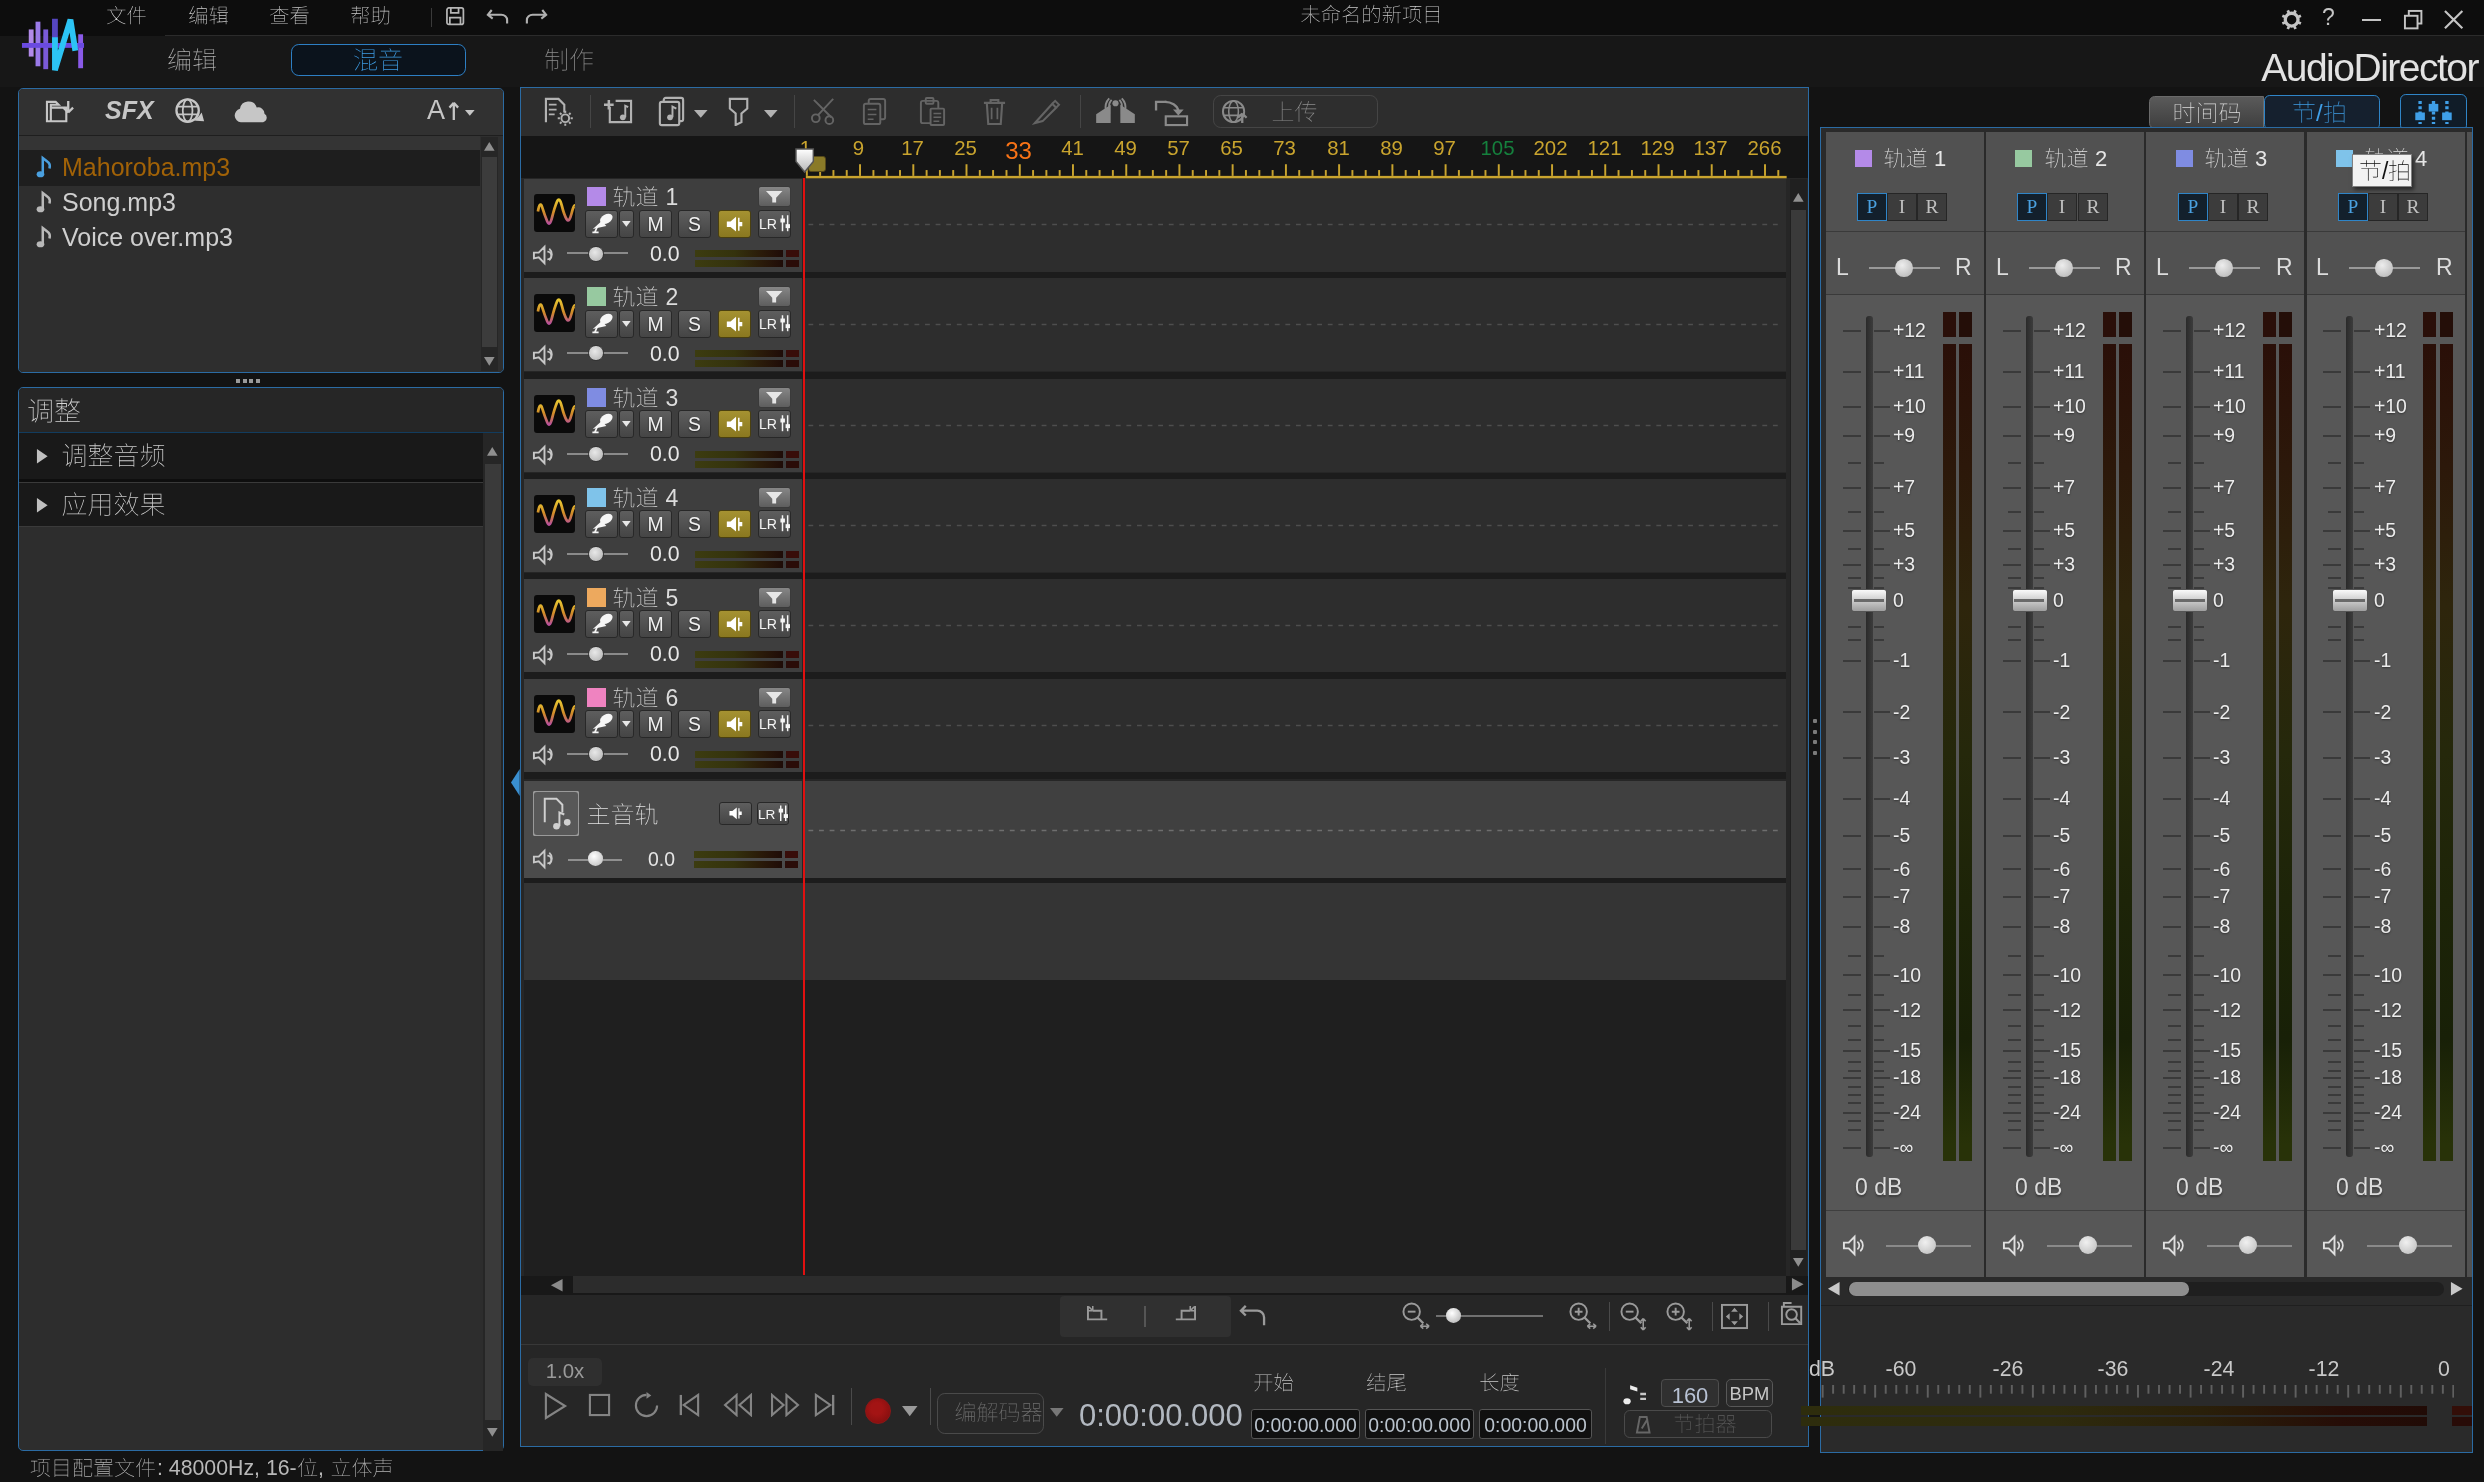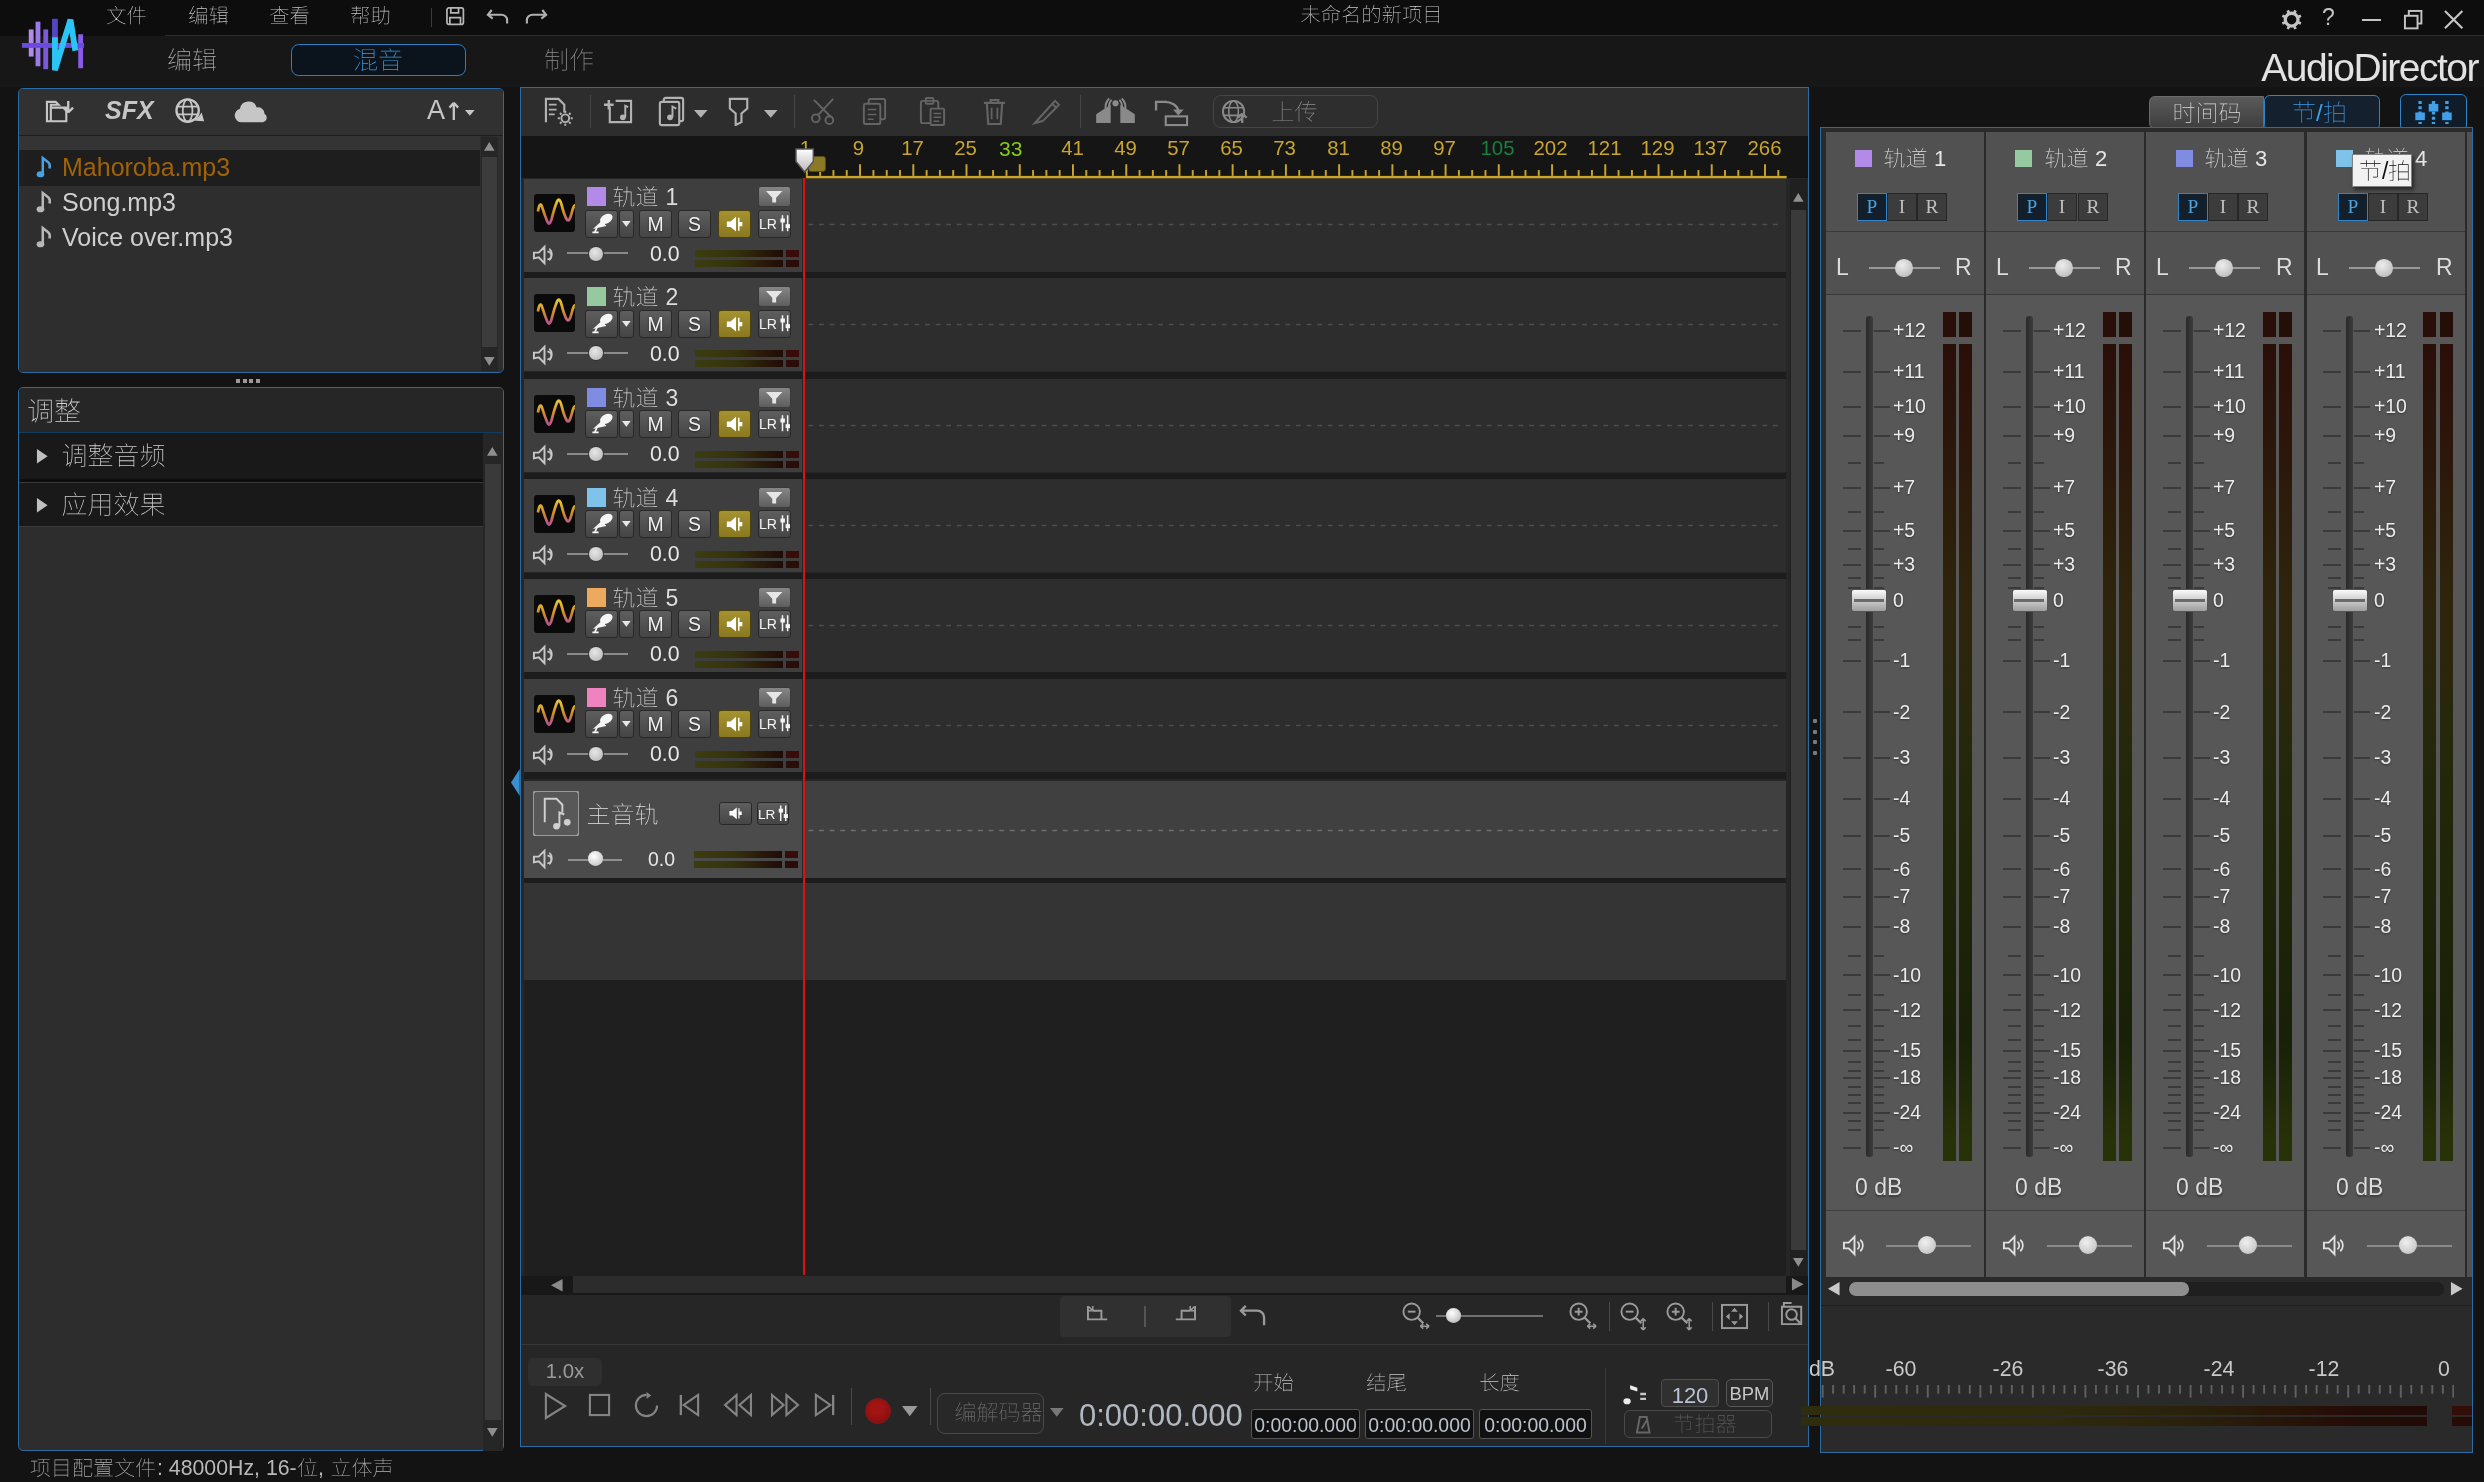--- a/index.html
+++ b/index.html
@@ -363,21 +363,21 @@
     <rect x="1253.2" y="175" width="2" height="6" fill="#c9a42e"></rect>
     <rect x="1266.9" y="175" width="2" height="6" fill="#c9a42e"></rect>
     <rect x="1280.7" y="169" width="2" height="12" fill="#c9a42e"></rect>
     <rect x="1294.4" y="175" width="2" height="6" fill="#c9a42e"></rect>
     <rect x="293.5" y="181" width="1010.5" height="2.5" fill="#c9a42e"></rect>
   </svg>
 <div style="position:absolute;left:786px;top:137px;width:39px;text-align:center;font-size:20.4px;color:#c9a42e">1</div>
 <div style="position:absolute;left:839px;top:137px;width:39px;text-align:center;font-size:20.4px;color:#c9a42e">9</div>
 <div style="position:absolute;left:893px;top:137px;width:39px;text-align:center;font-size:20.4px;color:#c9a42e">17</div>
 <div style="position:absolute;left:946px;top:137px;width:39px;text-align:center;font-size:20.4px;color:#c9a42e">25</div>
-<div style="position:absolute;left:999px;top:137px;width:39px;font-size:21px;color:#84cc16">33</div>
+<div style="position:absolute;left:999px;top:137px;width:39px;text-align:center;font-size:24px;color:#f97316">33</div>
 <div style="position:absolute;left:1053px;top:137px;width:39px;text-align:center;font-size:20.4px;color:#c9a42e">41</div>
 <div style="position:absolute;left:1106px;top:137px;width:39px;text-align:center;font-size:20.4px;color:#c9a42e">49</div>
 <div style="position:absolute;left:1159px;top:137px;width:39px;text-align:center;font-size:20.4px;color:#c9a42e">57</div>
 <div style="position:absolute;left:1212px;top:137px;width:39px;text-align:center;font-size:20.4px;color:#c9a42e">65</div>
 <div style="position:absolute;left:1265px;top:137px;width:39px;text-align:center;font-size:20.4px;color:#c9a42e">73</div>
 <div style="position:absolute;left:1319px;top:137px;width:39px;text-align:center;font-size:20.4px;color:#c9a42e">81</div>
 <div style="position:absolute;left:1372px;top:137px;width:39px;text-align:center;font-size:20.4px;color:#c9a42e">89</div>
 <div style="position:absolute;left:1425px;top:137px;width:39px;text-align:center;font-size:20.4px;color:#c9a42e">97</div>
 <div style="position:absolute;left:1478px;top:137px;width:39px;text-align:center;font-size:20.4px;color:#15803d">105</div>
 <div style="position:absolute;left:1531px;top:137px;width:39px;text-align:center;font-size:20.4px;color:#c9a42e">202</div>
@@ -1042,21 +1042,21 @@
 <div style="position:absolute;left:1365px;top:1414px;width:109px;text-align:center;font-size:19.4px;color:#b9c2cc">0:00:00.000</div>
 <div style="position:absolute;left:1479px;top:1409px;width:113px;height:30px;background:#101010;border:1px solid #555;border-radius:2.9px"></div>
 <div style="position:absolute;left:1479px;top:1414px;width:113px;text-align:center;font-size:19.4px;color:#b9c2cc">0:00:00.000</div>
 <div style="position:absolute;left:1605px;top:1368px;width:1px;height:76px;background:#3a3a3a"></div>
 <svg style="position:absolute;left:1621px;top:1382px;" width="25" height="25" viewBox="0 0 26 26">
     <path d="M9.5 20 V3.5 l7.5 2.5 v4 l-7.5 -2.5" fill="#ececec" stroke="none"></path>
     <ellipse cx="6.3" cy="20" rx="3.8" ry="3.2" fill="#ececec"></ellipse>
     <path d="M20 12.5 h6 M20 17.5 h6" stroke="#c8c8c8" stroke-width="2.4"></path>
   </svg>
 <div style="position:absolute;left:1661px;top:1379px;width:58px;height:28px;background:#303030;border:1px solid #4e4e4e;border-radius:3.9px"></div>
-<div style="position:absolute;left:1661px;top:1383px;width:58px;text-align:center;font-size:22px;color:#b8c2d4">120</div>
+<div style="position:absolute;left:1661px;top:1383px;width:58px;text-align:center;font-size:22px;color:#b8c2d4">160</div>
 <div style="position:absolute;left:1726px;top:1379px;width:47px;height:28px;background:#2c2c2c;border:1px solid #585858;border-radius:4.9px"></div>
 <div style="position:absolute;left:1726px;top:1383px;width:47px;text-align:center;font-size:18.4px;color:#c6c6c6">BPM</div>
 <div style="position:absolute;left:1624px;top:1410px;width:148px;height:28px;background:#282828;border:1px solid #4a4a4a;border-radius:5.8px"></div>
 <svg style="position:absolute;left:1634px;top:1415px;" width="17.5" height="19.4" viewBox="0 0 18 20">
     <path d="M6 2 h7 l3 16 h-13 z M8 14 L14 4" fill="none" stroke="#666" stroke-width="2"></path>
   </svg>
 <div style="position:absolute;left:1673px;top:1413px;"><svg width="64" height="22" style="vertical-align:top;margin-top:0px" viewBox="0 0 66 23">
       <g fill="#5f5f5f" transform="translate(0,19.4) scale(0.02200)">
         <use href="#c8282" x="0"></use>
         <use href="#c62cd" x="1000"></use>

